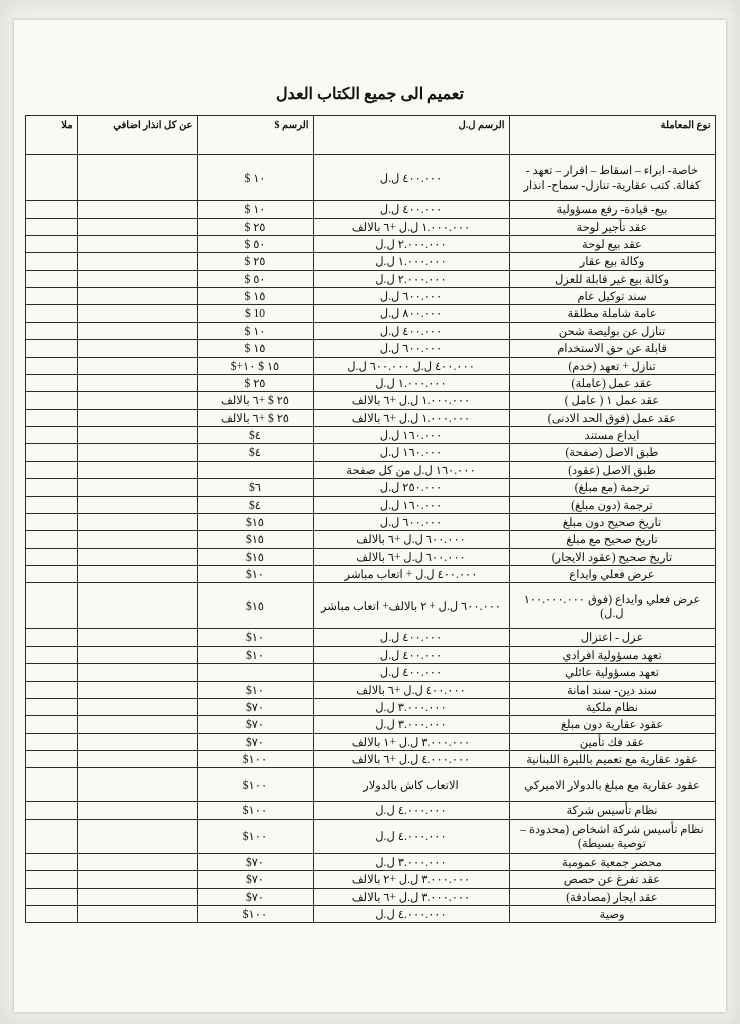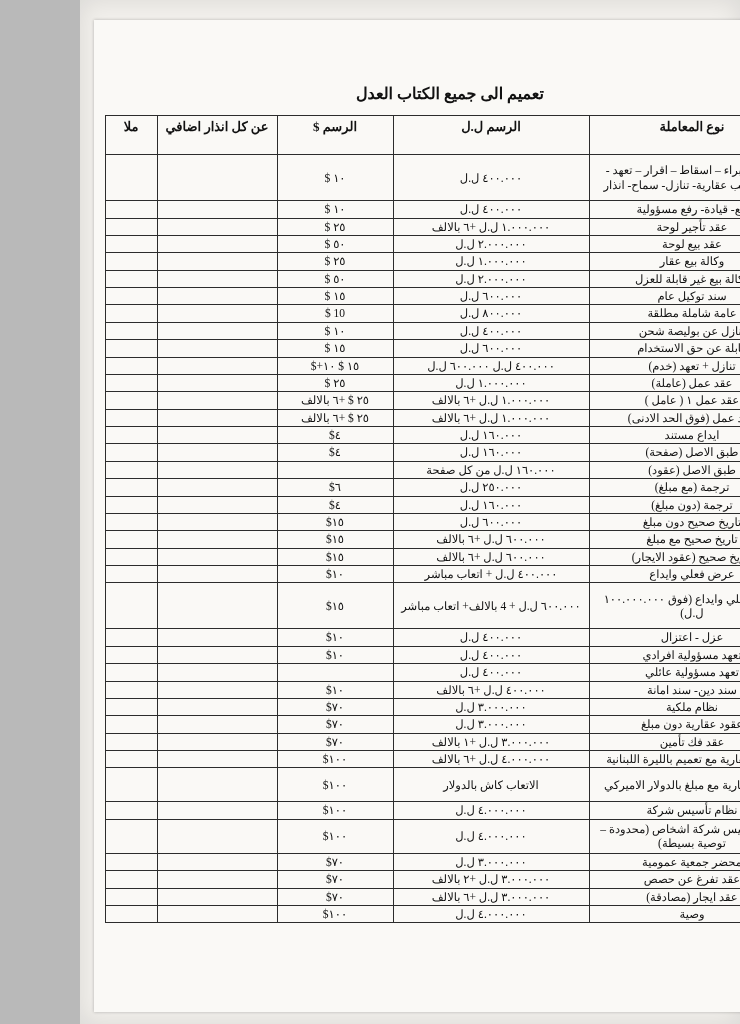--- a/index.html
+++ b/index.html
@@ -8,21 +8,21 @@
     background: #b9b9b9;
   }
   body {
     width: 740px;
     height: 1024px;
     overflow: hidden;
     font-family: "Liberation Serif", "DejaVu Serif", serif;
   }
   #page {
     position: relative;
-    width: 660px;
+    width: 740px;
     height: 1024px;
     background: #f2f0ec;
     box-sizing: border-box;
     padding-left: 40px;
   }
   
   #page::before {
     content: "";
     position: absolute;
     left: 0; top: 0; right: 0; bottom: 0;
@@ -60,25 +60,26 @@
     color: #111;
   }
   table.fees th, table.fees td {
     border: 1px solid #2c2c2c;
     padding: 1px 3px;
     font-size: 11.5px;
     line-height: 1.25;
     vertical-align: middle;
   }
   table.fees thead th {
-    font-size: 13px;
+    font-size: 10px;
     font-weight: bold;
     padding: 3px 4px 5px 4px;
     height: 30px;
     vertical-align: top;
+    text-align: right;
   }
   col.c-type { width: 206px; }
   col.c-lbp  { width: 196px; }
   col.c-usd  { width: 116px; }
   col.c-sig  { width: 120px; }
   col.c-note { width: 52px; }
 
   td.type {
     text-align: center;
     padding-right: 5px;
@@ -280,21 +281,21 @@
           </tr>
           <tr>
             <td class="type two-line">عرض فعلي وايداع</td>
             <td class="lbp two-line">٤٠٠.٠٠٠ ل.ل + اتعاب مباشر</td>
             <td class="usd">١٠$</td>
             <td class="sig"></td>
             <td class="note"></td>
           </tr>
           <tr class="xtall">
             <td class="type two-line">عرض فعلي وايداع (فوق ١٠٠.٠٠٠.٠٠٠ ل.ل)</td>
-            <td class="lbp two-line">٦٠٠.٠٠٠ ل.ل + 4 بالالف+ اتعاب مباشر</td>
+            <td class="lbp two-line">٦٠٠.٠٠٠ ل.ل + ٢ بالالف+ اتعاب مباشر</td>
             <td class="usd">١٥$</td>
             <td class="sig"></td>
             <td class="note"></td>
           </tr>
           <tr>
             <td class="type two-line">عزل - اعتزال</td>
             <td class="lbp two-line">٤٠٠.٠٠٠ ل.ل</td>
             <td class="usd">١٠$</td>
             <td class="sig"></td>
             <td class="note"></td>

